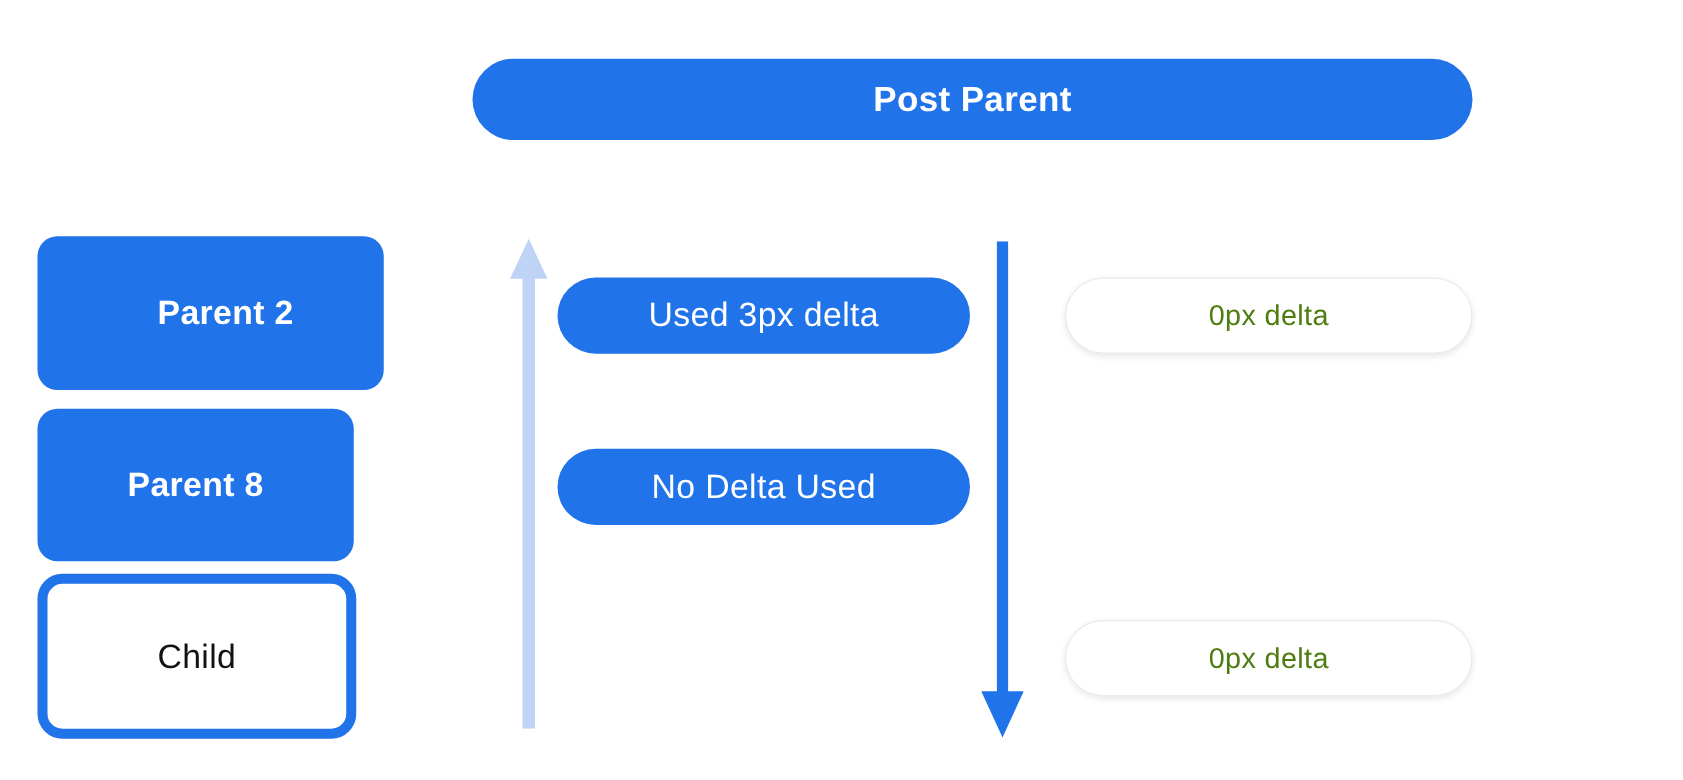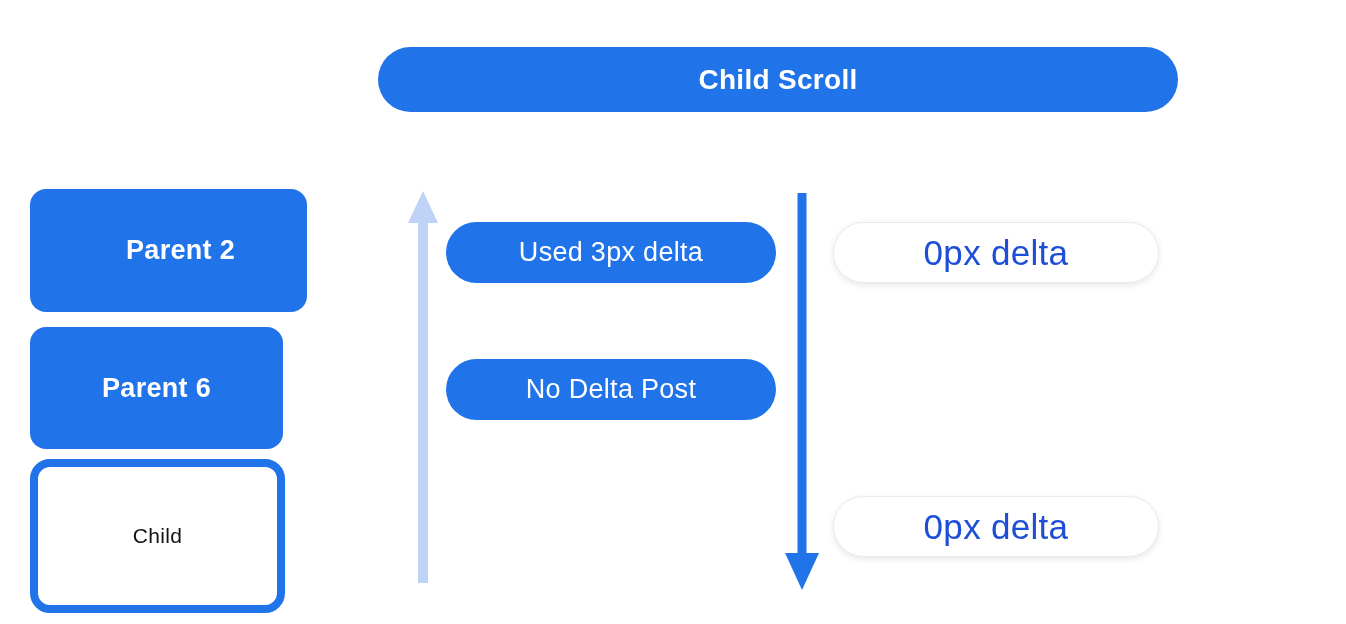--- a/index.html
+++ b/index.html
@@ -39,28 +39,28 @@
     display: flex; align-items: center; justify-content: center;
     color: #ffffff;
     font-size: 27px;
     font-weight: bold;
     letter-spacing: 0.3px;
   }
   .parent2 { top: 189px; height: 123px; padding-left: 24px; }
   .parent1 { top: 327px; height: 122px; }
   .child-box {
     left: 30px; top: 459px;
-    width: 255px; height: 154px;
+    width: 255px; height: 132px;
     box-sizing: border-box;
     background: #ffffff;
     border: 8px solid #2073e9;
     border-radius: 20px;
     display: flex; align-items: center; justify-content: center;
     color: #121212;
-    font-size: 21px;
+    font-size: 27px;
     font-weight: 500;
     letter-spacing: 0.3px;
   }
 
   
   .blue-pill {
     left: 446px;
     width: 330px; height: 61px;
     background: #2073e9;
     border-radius: 31px;
@@ -68,61 +68,61 @@
     color: #ffffff;
     font-size: 27px;
     font-weight: normal;
     letter-spacing: 0.3px;
   }
   .used-pill { top: 222px; }
   .nodelta-pill { top: 359px; }
 
   
   .white-pill {
-    left: 833px;
+    left: 852px;
     width: 326px; height: 61px;
     box-sizing: border-box;
     background: #ffffff;
     border: 1px solid #ebebeb;
     border-radius: 31px;
     box-shadow: 0 2px 6px rgba(0,0,0,0.10);
     display: flex; align-items: center; justify-content: center;
-    color: #1d4ed8;
-    font-size: 35px;
+    color: #4d7c0f;
+    font-size: 23px;
     font-weight: 500;
     letter-spacing: 0.3px;
   }
   .zero-top { top: 222px; }
   .zero-bottom { top: 496px; }
 
   
   .up-arrow-svg   { left: 408px; top: 191px; }
   .down-arrow-svg { left: 785px; top: 193px; }
 </style>
 </head>
 <body>
 
 <div class="canvas">
 
-  <div class="abs header-pill">Child Scroll</div>
+  <div class="abs header-pill">Post Parent</div>
 
   <div class="abs stack-box parent2">Parent 2</div>
 
-  <div class="abs stack-box parent1">Parent 6</div>
+  <div class="abs stack-box parent1">Parent 8</div>
 
   <div class="abs child-box">Child</div>
 
   <svg class="abs up-arrow-svg" width="30" height="392" viewBox="0 0 30 392">
     <line x1="15" y1="28" x2="15" y2="392" stroke-width="10" stroke="#bed3f6"></line>
     <polygon points="15,0 0,32 30,32" fill="#bed3f6"></polygon>
   </svg>
 
   <div class="abs blue-pill used-pill">Used 3px delta</div>
 
-  <div class="abs blue-pill nodelta-pill">No Delta Post</div>
+  <div class="abs blue-pill nodelta-pill">No Delta Used</div>
 
   <svg class="abs down-arrow-svg" width="34" height="397" viewBox="0 0 34 397">
     <line x1="17" y1="0" x2="17" y2="365" stroke-width="9" stroke="#2073e9"></line>
     <polygon points="17,397 0,360 34,360" fill="#2073e9"></polygon>
   </svg>
 
   <div class="abs white-pill zero-top">0px delta</div>
 
   <div class="abs white-pill zero-bottom">0px delta</div>
 

